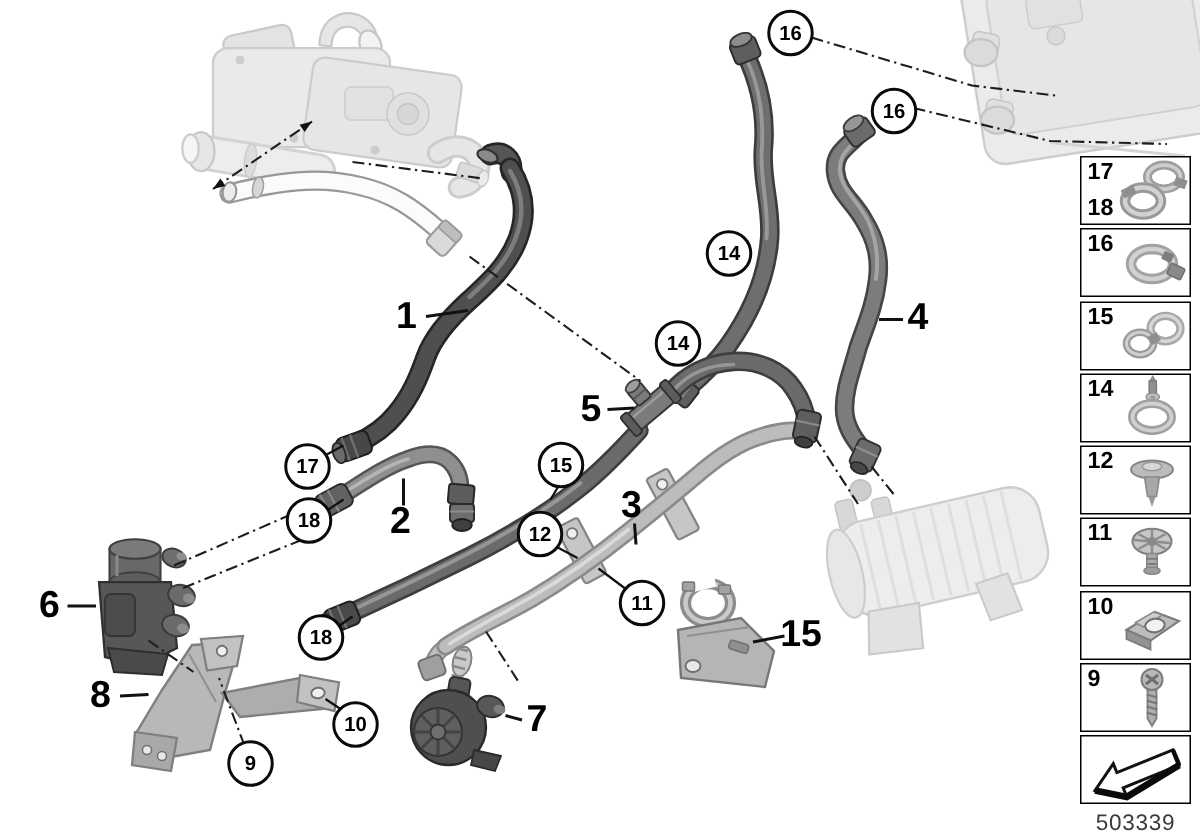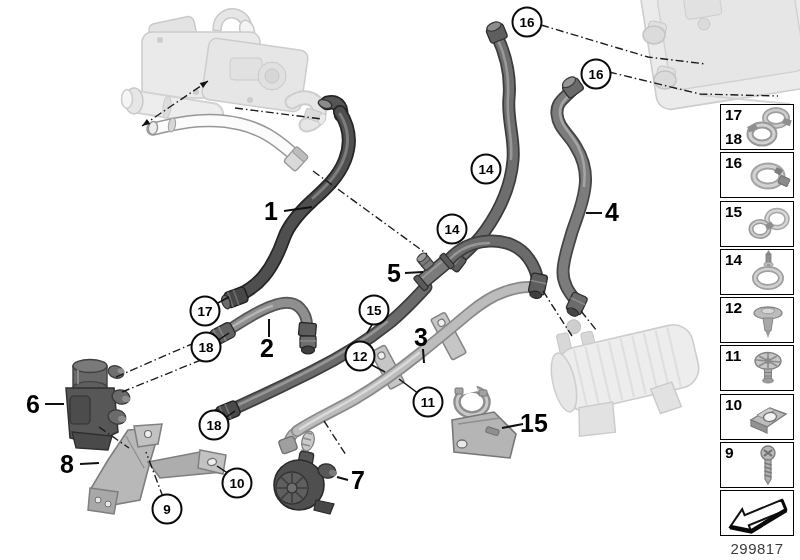--- a/index.html
+++ b/index.html
@@ -405,15 +405,15 @@
 
   <div class="lbox">
     <svg class="licon" style="right:1px;" width="70" height="44" viewBox="0 0 70 44">
       <polygon points="8,36 20.2,18.1 22.6,24.1 59.9,8.9 64.1,19.1 26.8,34.3 29.2,40.3" fill="#fff" stroke="#111" stroke-width="2"></polygon>
       <path d="M8,36 L29.2,40.3 L64.1,19.1" stroke="#0a0a0a" stroke-width="4.5" fill="none"></path>
       <path d="M64.1,19.1 L59.9,8.9" stroke="#0a0a0a" stroke-width="3" fill="none"></path>
     </svg>
   </div>
 </div>
 
-<div class="pnum">299817</div>
+<div class="pnum">503339</div>
 
 </div>
 
 </body></html>

